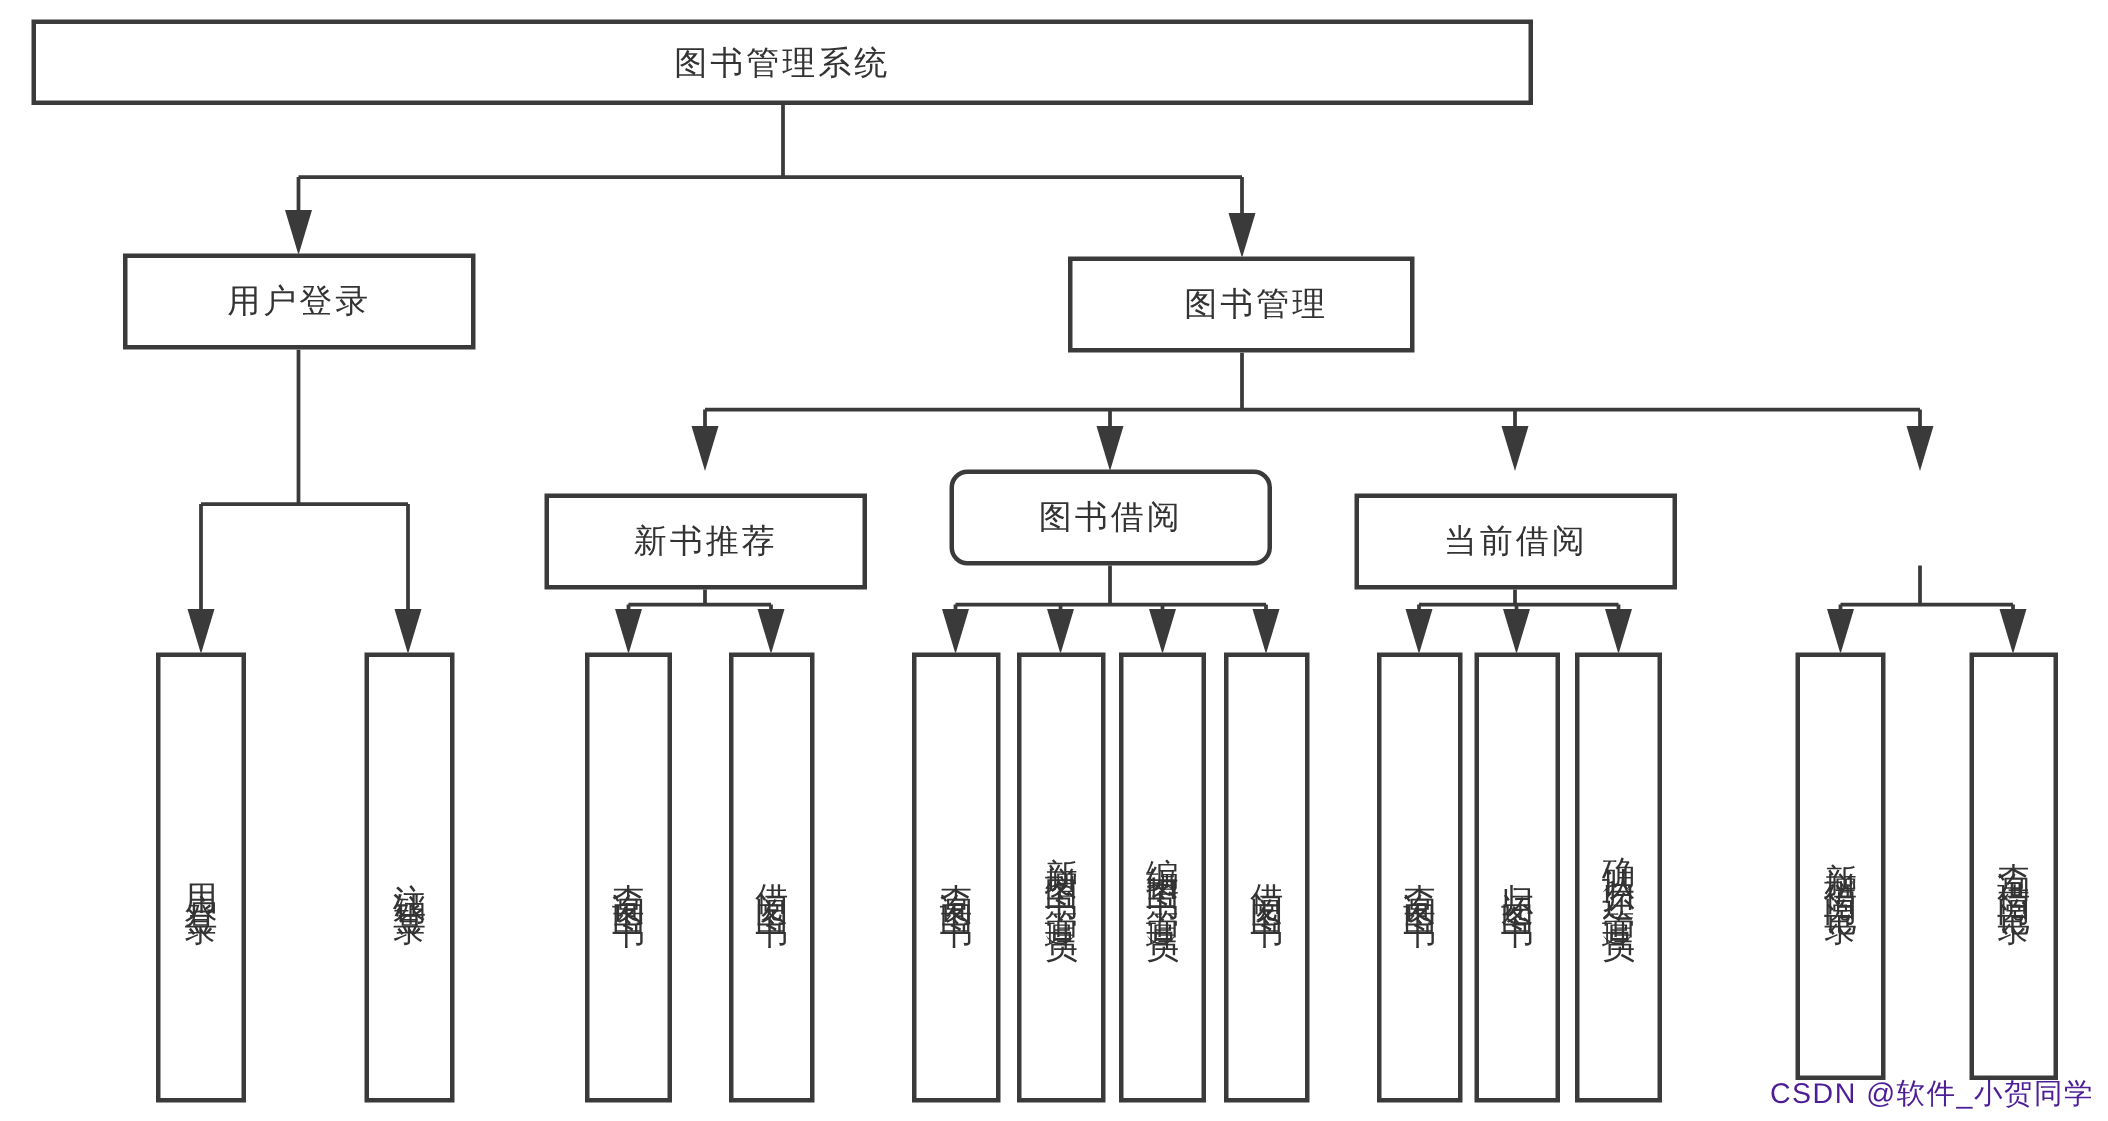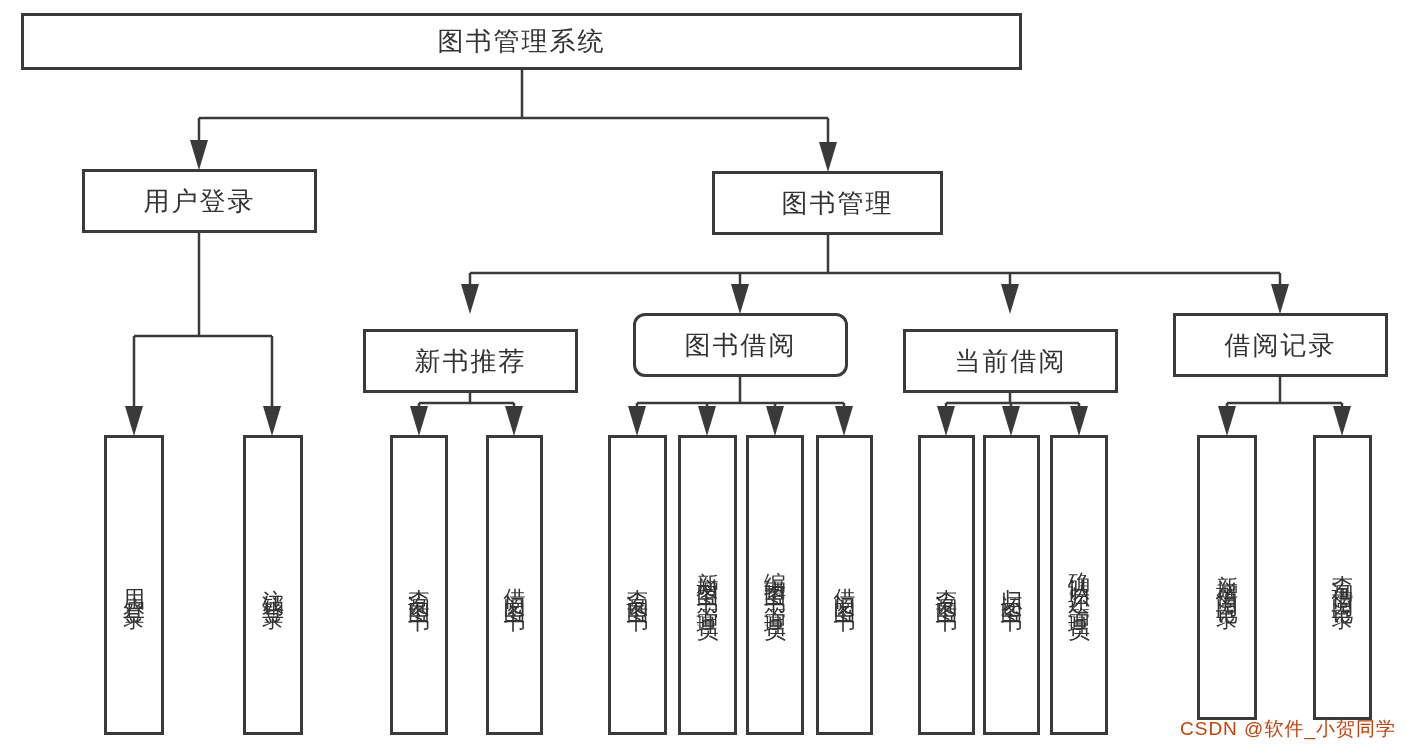--- a/index.html
+++ b/index.html
@@ -24,40 +24,40 @@
     position: absolute;
     box-sizing: border-box;
     background: #ffffff;
     border: 3px solid #3a3a3a;
     display: flex;
     align-items: center;
     justify-content: center;
     color: #333333;
   }
   .hbox {
-    font-size: 26px;
+    font-size: 22px;
     letter-spacing: 2px;
     white-space: nowrap;
     align-items: center;
   }
   .vbox span {
     writing-mode: vertical-rl;
     text-orientation: mixed;
     font-size: 22px;
     letter-spacing: 7px;
     line-height: 1;
     color: #333333;
   }
   .watermark {
     position: absolute;
     left: 1180px;
     top: 716px;
     width: 220px;
     font-size: 19px;
-    color: #c2410c;
+    color: #4c1d95;
     white-space: nowrap;
     letter-spacing: 1px;
   }
 </style>
 </head>
 <body>
 
 <div class="canvas">
 
   <svg width="1405" height="747" viewBox="0 0 1405 747">
@@ -146,23 +146,20 @@
 
   <div class="box hbox" style="left:363px; top:329px; width:215px; height:64px;">
     <span>新书推荐</span>
   </div>
   <div class="box hbox" style="left:633px; top:313px; width:215px; height:64px;border-radius:12px;">
     <span>图书借阅</span>
   </div>
   <div class="box hbox" style="left:903px; top:329px; width:215px; height:64px;">
     <span>当前借阅</span>
   </div>
-  <div class="box hbox" style="left:1173px; top:313px; width:215px; height:64px;">
-    <span>借阅记录</span>
-  </div>
 
   <div class="box vbox" style="left:104px; top:435px; width:60px; height:300px;">
     <span>用户登录</span>
   </div>
   <div class="box vbox" style="left:243px; top:435px; width:60px; height:300px;">
     <span>注销登录</span>
   </div>
 
   <div class="box vbox" style="left:390px; top:435px; width:58px; height:300px;">
     <span>查询图书</span>

